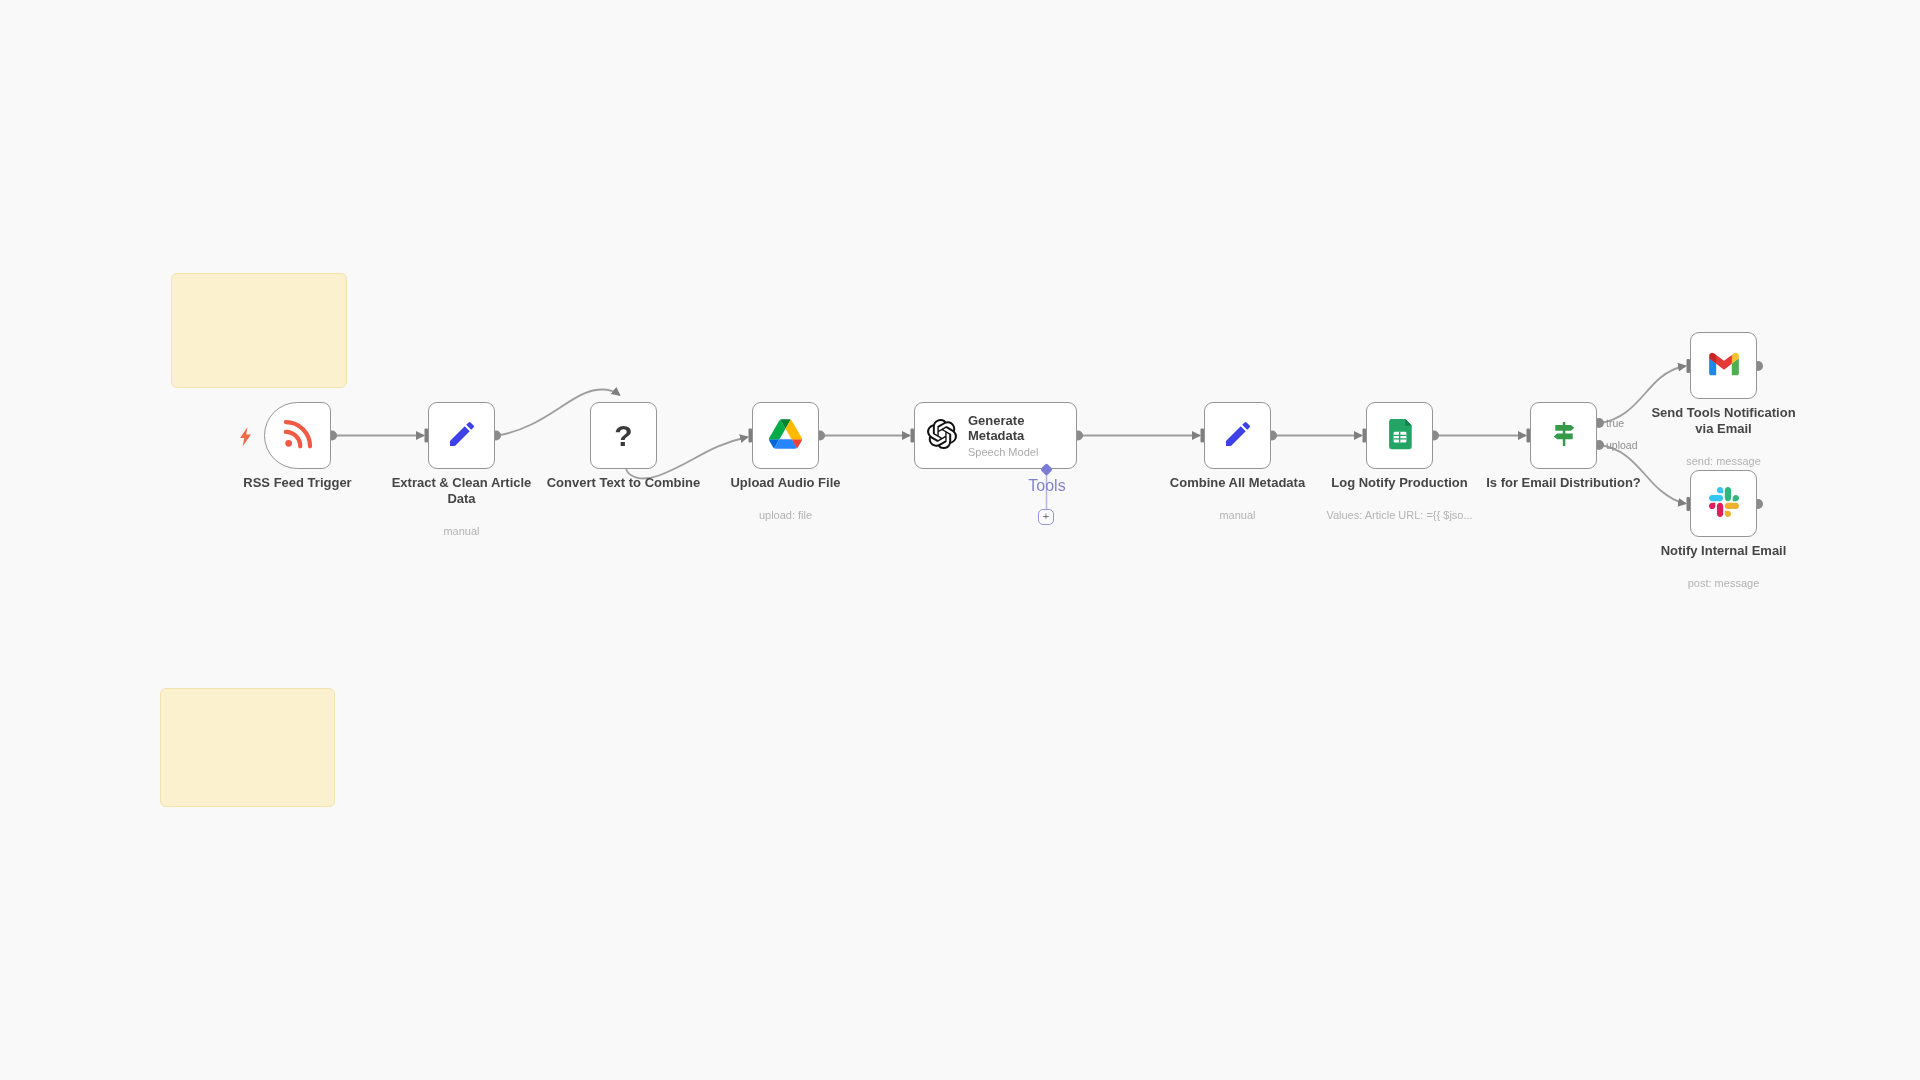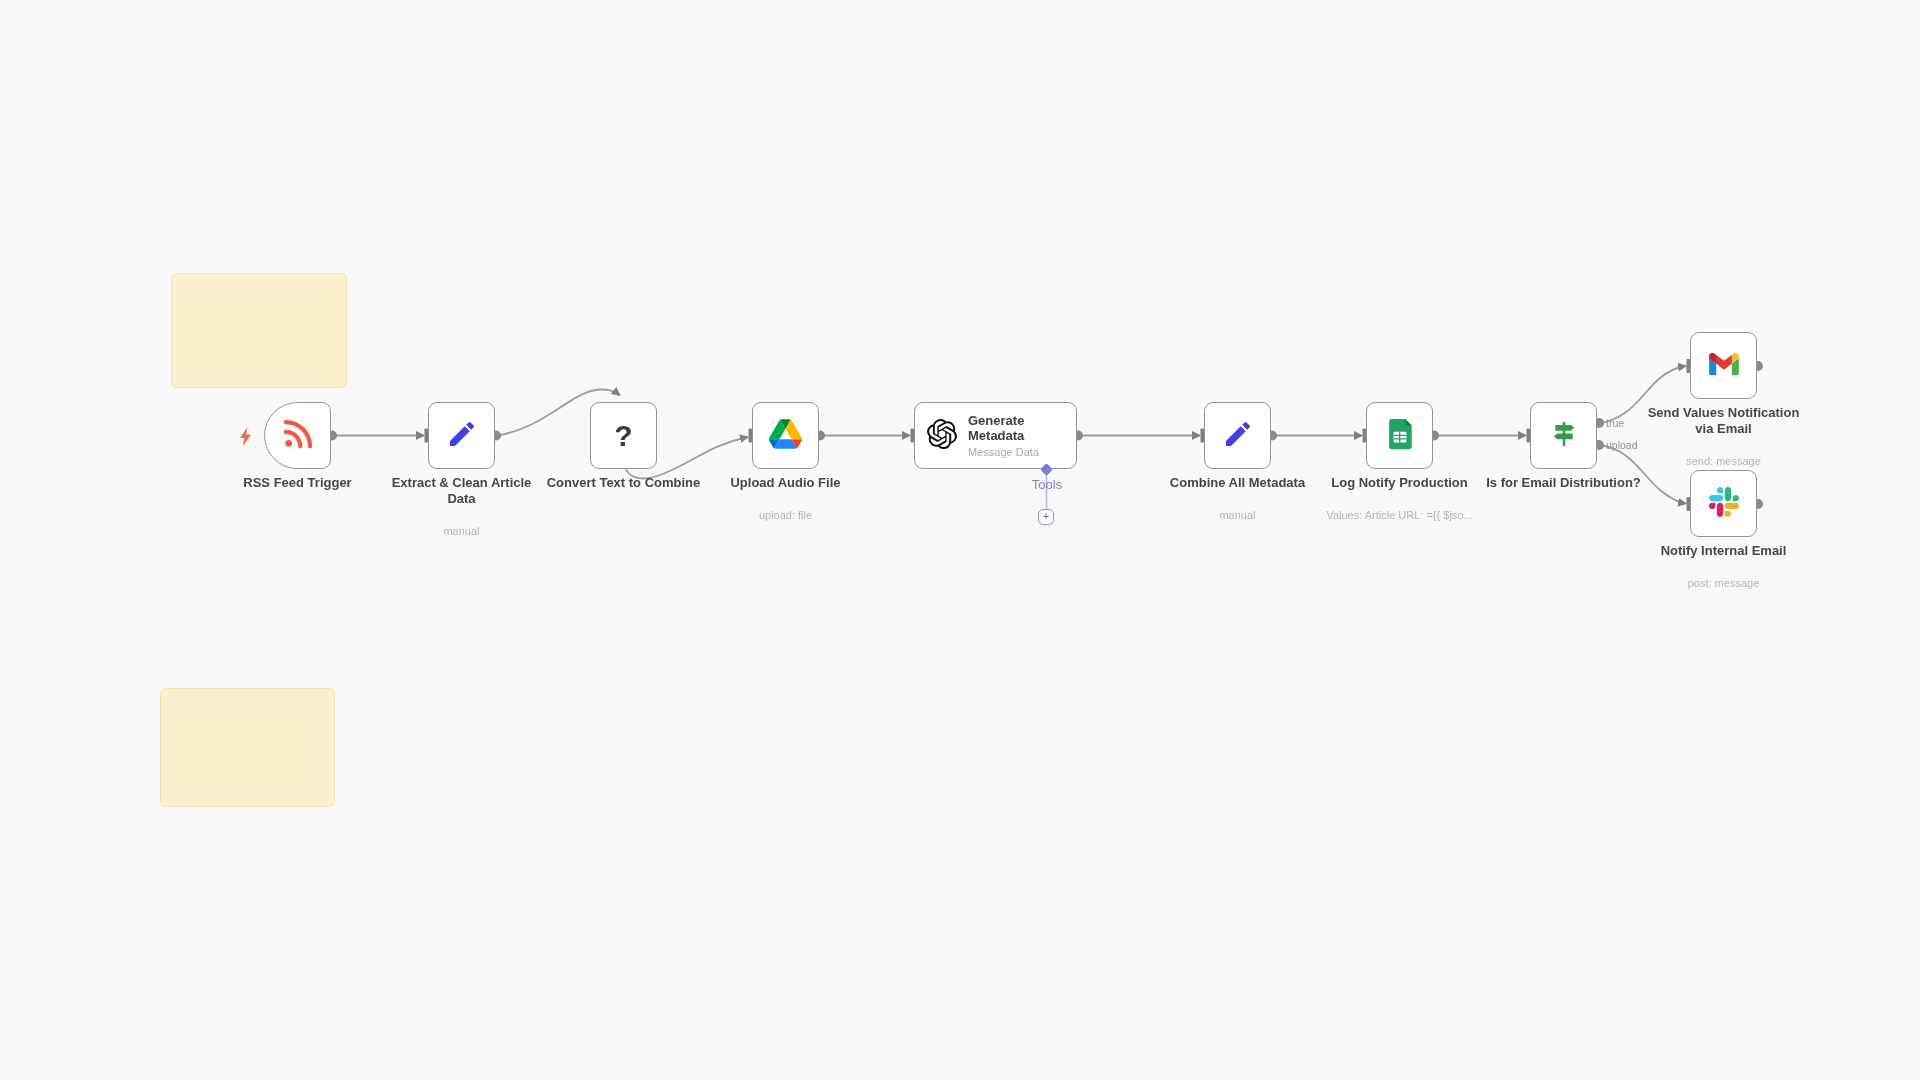--- a/index.html
+++ b/index.html
@@ -29,21 +29,21 @@
   .caption.w165 { width:165px; }
   .cap-t { font-size:13px; font-weight:bold; color:#464646; line-height:16px; }
   .cap-s { font-size:11px; color:#b3b3b3; margin-top:18px; white-space:nowrap; }
   .ai-text { display:flex; flex-direction:column; }
   .ai-title { font-size:13px; font-weight:bold; color:#3f3f3f; line-height:15px; width:92px; }
   .ai-sub { font-size:11px; color:#ababab; margin-top:3px; }
   .qmark { font-size:30px; font-weight:bold; color:#3a3a3a; }
   .port-label { position:absolute; font-size:10.5px; color:#8e8e8e; }
   .tools-label {
     position:absolute; left:1021px; top:477px; width:52px; text-align:center;
-    font-size:13px; color:#8181d2;
+    font-size:16px; color:#8181d2;
   }
   .diamond {
     position:absolute; left:1042px; top:465px; width:9px; height:9px;
     background:#7b7bd6; border-radius:2px; transform:rotate(45deg);
   }
   .add-btn {
     position:absolute; left:1038px; top:509px; width:16px; height:16px;
     border:1.4px solid #9595da; border-radius:5px; background:#fbfbfd;
     color:#6d6d74; font-size:11px; line-height:13px; text-align:center;
     box-sizing:border-box; cursor:pointer;
@@ -158,21 +158,21 @@
   </div>
 
   <div class="node wide" style="left:914px;top:402px">
     <span>
       <svg width="30" height="30" viewBox="0 0 24 24">
         <path fill="#111111" d="M22.2819 9.8211a5.9847 5.9847 0 0 0-.5157-4.9108 6.0462 6.0462 0 0 0-6.5098-2.9A6.0651 6.0651 0 0 0 4.9807 4.1818a5.9847 5.9847 0 0 0-3.9977 2.9 6.0462 6.0462 0 0 0 .7427 7.0966 5.98 5.98 0 0 0 .511 4.9107 6.051 6.051 0 0 0 6.5146 2.9001A5.9847 5.9847 0 0 0 13.2599 24a6.0557 6.0557 0 0 0 5.7718-4.2058 5.9894 5.9894 0 0 0 3.9977-2.9001 6.0557 6.0557 0 0 0-.7475-7.073zm-9.022 12.6081a4.4755 4.4755 0 0 1-2.8764-1.0408l.1419-.0804 4.7783-2.7582a.7948.7948 0 0 0 .3927-.6813v-6.7369l2.02 1.1686a.071.071 0 0 1 .038.052v5.5826a4.504 4.504 0 0 1-4.4945 4.4944zm-9.6607-4.1254a4.4708 4.4708 0 0 1-.5346-3.0137l.142.0852 4.783 2.7582a.7712.7712 0 0 0 .7806 0l5.8428-3.3685v2.3324a.0804.0804 0 0 1-.0332.0615L9.74 19.9502a4.4992 4.4992 0 0 1-6.1408-1.6464zM2.3408 7.8956a4.485 4.485 0 0 1 2.3655-1.9728V11.6a.7664.7664 0 0 0 .3879.6765l5.8144 3.3543-2.0201 1.1685a.0757.0757 0 0 1-.071 0l-4.8303-2.7865A4.504 4.504 0 0 1 2.3408 7.8956zm16.5963 3.8558-5.8144-3.3543 2.0201-1.1685a.0757.0757 0 0 1 .071 0l4.8303 2.7913a4.4944 4.4944 0 0 1-.6765 8.1042v-5.6772a.79.79 0 0 0-.4305-.6955zm2.0107-3.0231-.142-.0852-4.7735-2.7818a.7759.7759 0 0 0-.7854 0L9.409 9.2297V6.8974a.0662.0662 0 0 1 .0284-.0615l4.8303-2.7866a4.4992 4.4992 0 0 1 6.6802 4.66zM8.3065 12.863l-2.02-1.1638a.0804.0804 0 0 1-.038-.0567V6.0742a4.4992 4.4992 0 0 1 7.3757-3.4537l-.142.0805L8.704 5.459a.7948.7948 0 0 0-.3927.6813zm1.0976-2.3654 2.602-1.4998 2.6069 1.4998v2.9994l-2.5974 1.4997-2.6067-1.4997z"></path>
       </svg>
     </span>
     <div class="ai-text">
       <div class="ai-title">Generate Metadata</div>
-      <div class="ai-sub">Message Data</div>
+      <div class="ai-sub">Speech Model</div>
     </div>
   </div>
 
   <div class="diamond"></div>
   <div class="tools-label">Tools</div>
   <div class="add-btn">+</div>
 
   <div class="node" style="left:1204px;top:402px">
     <span>
       <svg width="32" height="32" viewBox="0 0 24 24">
@@ -219,21 +219,21 @@
     <span>
       <svg width="34" height="34" viewBox="0 0 48 48">
         <path fill="#4caf50" d="M45 16.2 l-5 2.75 -5 4.75 V40 h7 c1.657 0 3-1.343 3-3 V16.2 z"></path>
         <path fill="#1e88e5" d="M3 16.2 l3.614 1.71 L13 23.7 V40 H6 c-1.657 0-3-1.343-3-3 V16.2 z"></path>
         <polygon fill="#e53935" points="35,11.2 24,19.45 13,11.2 12,17 13,23.7 24,31.95 35,23.7 36,17"></polygon>
         <path fill="#c62828" d="M3 12.298 V16.2 l10 7.5 V11.2 L9.876 8.859 C9.132 8.301 8.228 8 7.298 8 4.924 8 3 9.924 3 12.298 z"></path>
         <path fill="#fbc02d" d="M45 12.298 V16.2 l-10 7.5 V11.2 l3.124-2.341 C38.868 8.301 39.772 8 40.702 8 43.076 8 45 9.924 45 12.298 z"></path>
       </svg>
     </span>
     <div class="caption w165">
-      <div class="cap-t">Send Values Notification via Email</div>
+      <div class="cap-t">Send Tools Notification via Email</div>
       <div class="cap-s">send: message</div>
     </div>
   </div>
 
   <div class="node" style="left:1690px;top:470px">
     <span>
       <svg width="30" height="30" viewBox="0 0 122.8 122.8">
         <path d="M25.8 77.6c0 7.1-5.8 12.9-12.9 12.9S0 84.7 0 77.6s5.8-12.9 12.9-12.9h12.9v12.9zm6.5 0c0-7.1 5.8-12.9 12.9-12.9s12.9 5.8 12.9 12.9v32.3c0 7.1-5.8 12.9-12.9 12.9s-12.9-5.8-12.9-12.9V77.6z" fill="#e01e5a"></path>
         <path d="M45.2 25.8c-7.1 0-12.9-5.8-12.9-12.9S38.1 0 45.2 0s12.9 5.8 12.9 12.9v12.9H45.2zm0 6.5c7.1 0 12.9 5.8 12.9 12.9s-5.8 12.9-12.9 12.9H12.9C5.8 58.1 0 52.3 0 45.2s5.8-12.9 12.9-12.9h32.3z" fill="#36c5f0"></path>
         <path d="M97 45.2c0-7.1 5.8-12.9 12.9-12.9s12.9 5.8 12.9 12.9-5.8 12.9-12.9 12.9H97V45.2zm-6.5 0c0 7.1-5.8 12.9-12.9 12.9s-12.9-5.8-12.9-12.9V12.9C64.7 5.8 70.5 0 77.6 0s12.9 5.8 12.9 12.9v32.3z" fill="#2eb67d"></path>

